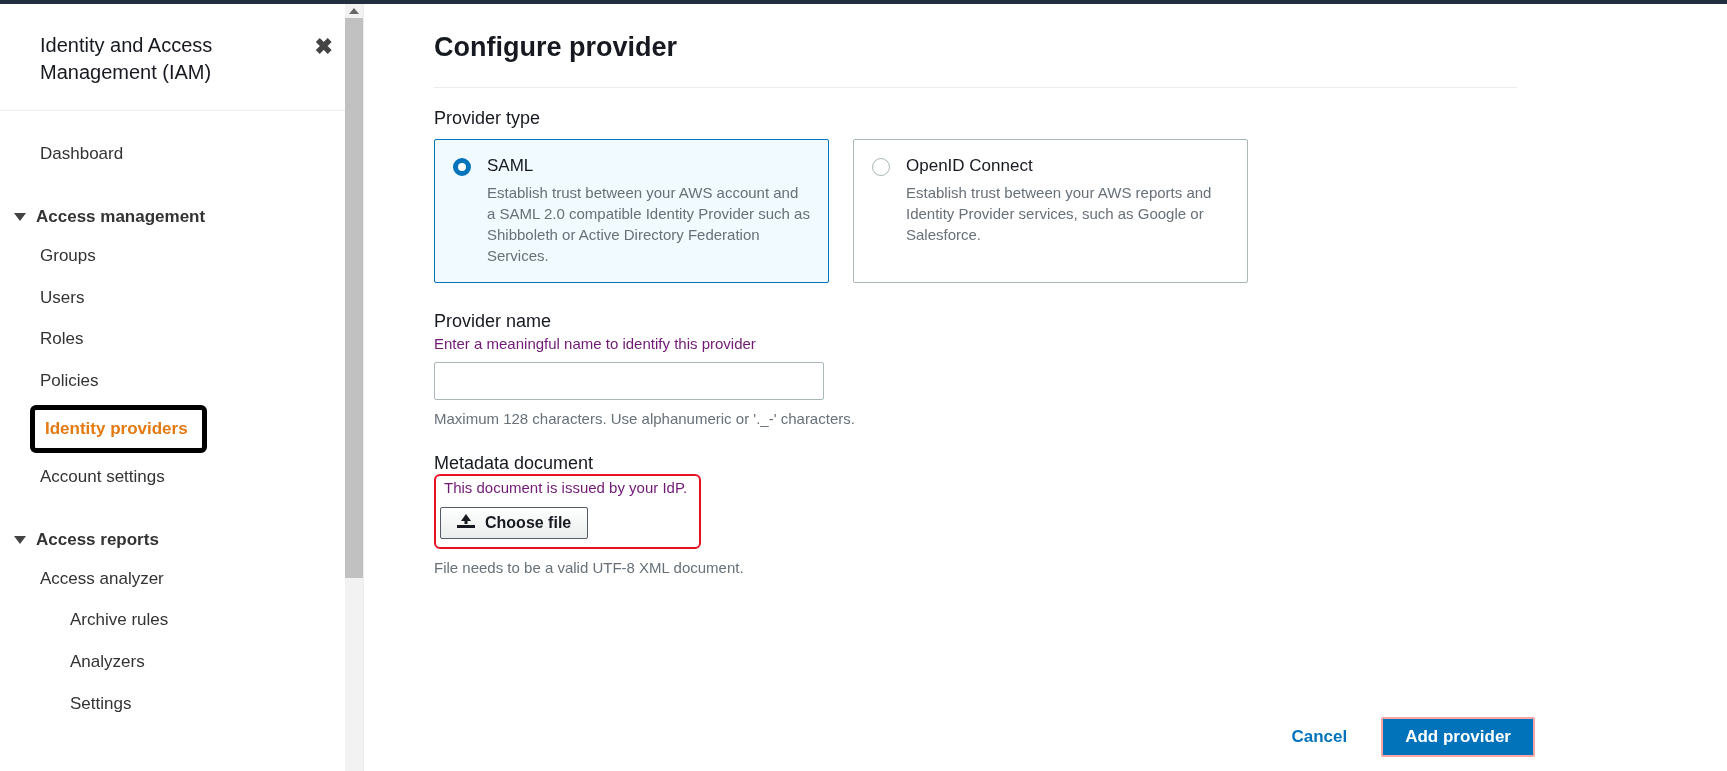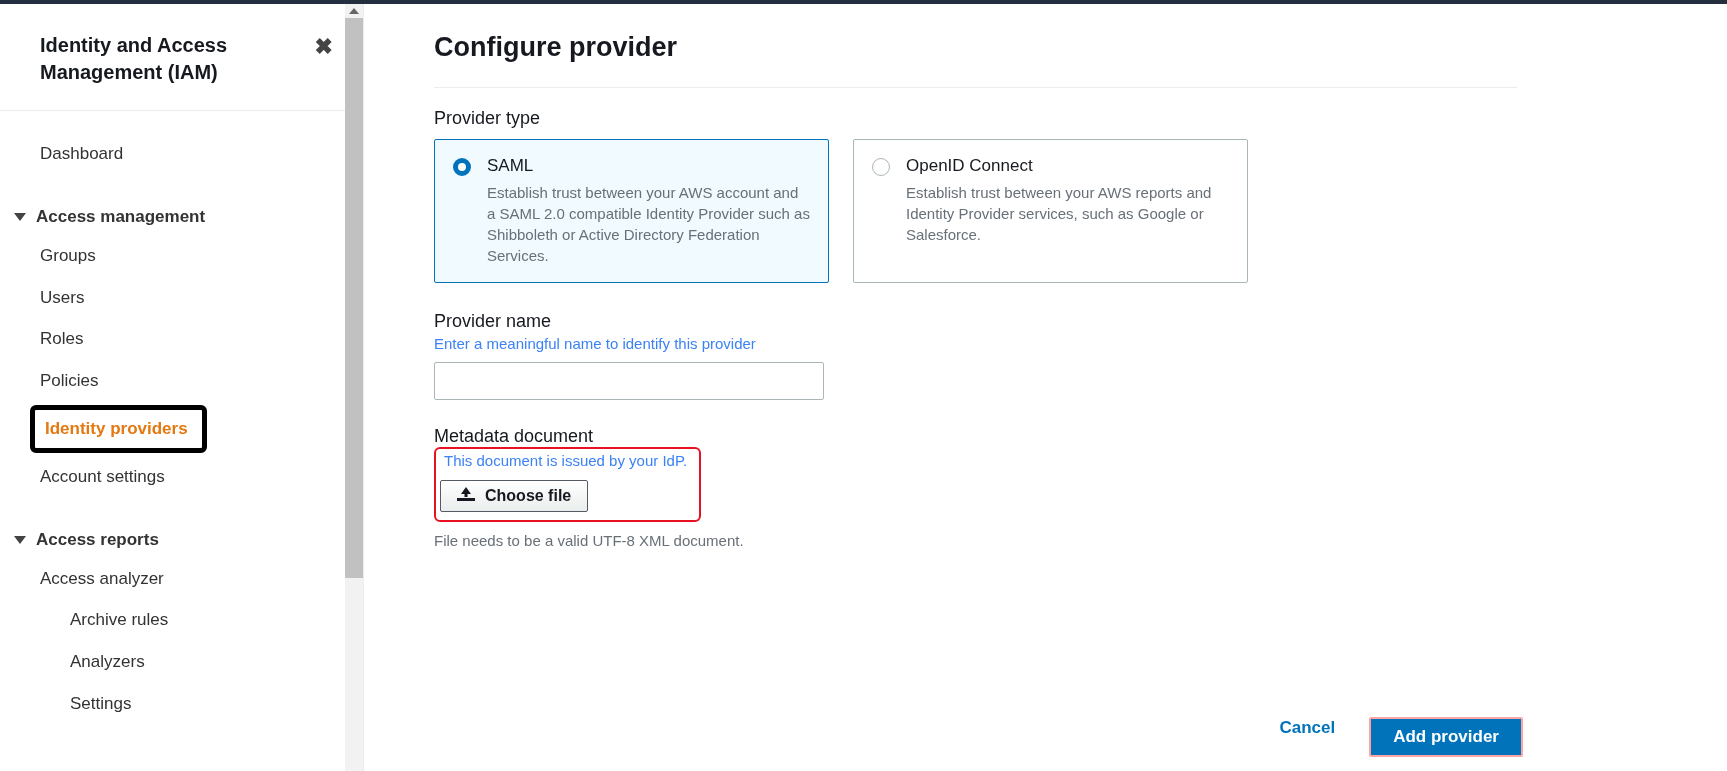--- a/index.html
+++ b/index.html
@@ -5,54 +5,54 @@
   * { box-sizing: border-box; }
   html, body { margin: 0; padding: 0; height: 100%; font-family: "Amazon Ember", "Helvetica Neue", Arial, sans-serif; color: #16191f; background: #fff; }
   .topbar { height: 4px; background: #232f3e; }
   .layout { display: flex; height: calc(100% - 4px); }
   .sidebar-wrap { position: relative; width: 364px; flex: 0 0 364px; border-right: 1px solid #eaeded; overflow: hidden; }
   .sidebar { height: 100%; overflow-y: auto; padding: 0; }
   .sidebar-scroll-overlay { position: absolute; top: 0; right: 0; width: 18px; height: 100%; background: #f2f2f2; }
   .sidebar-scroll-thumb { position: absolute; top: 0; right: 0; width: 18px; height: 73%; background: #c1c1c1; }
   .sidebar-scroll-up { position: absolute; top: 0; right: 0; width: 18px; height: 14px; background: #f2f2f2; display: flex; align-items: center; justify-content: center; font-size: 10px; color: #666; }
   .sidebar-header { padding: 28px 30px 24px 40px; display: flex; align-items: flex-start; }
-  .sidebar-title { font-size: 20px; font-weight: 700; line-height: 1.35; flex: 1; }
+  .sidebar-title { font-size: 20px; font-weight: 400; line-height: 1.35; flex: 1; }
   .sidebar-close { font-size: 22px; font-weight: 900; color: #444; cursor: pointer; margin-top: 2px; }
   .sidebar-sep { height: 1px; background: #eaeded; }
   .nav-item { padding: 9px 0 9px 40px; font-size: 17px; color: #333; cursor: pointer; line-height: 1.4; }
   .nav-item.sub { padding-left: 70px; }
   .nav-group { padding: 10px 0 8px 14px; font-size: 17px; font-weight: 700; color: #333; display: flex; align-items: center; gap: 6px; cursor: pointer; }
   .caret-down { display: inline-block; width: 0; height: 0; border-left: 6px solid transparent; border-right: 6px solid transparent; border-top: 8px solid #444; margin-right: 4px; }
   .nav-item.active { color: #e47911; font-weight: 700; }
   .nav-item.hilite { display: inline-block; border: 5px solid #000000; border-radius: 6px; padding: 7px 14px 7px 10px; margin-left: 30px; }
   .space-md { height: 22px; }
 
   .main { flex: 1; padding: 28px 210px 28px 70px; overflow: auto; position: relative; }
   .page-title { font-size: 27px; font-weight: 700; margin: 0 0 24px 0; }
   .titlesep { height: 1px; background: #eaeded; margin-bottom: 20px; }
   .section-label { font-size: 18px; color: #16191f; margin-bottom: 10px; }
-  .subtext { font-size: 15px; color: #3b82f6; line-height: 1.35; }
+  .subtext { font-size: 15px; color: #701a75; line-height: 1.35; }
 
   .cards { display: flex; gap: 24px; margin-bottom: 28px; }
   .card { flex: 1; max-width: 395px; border: 1px solid #aab7b8; border-radius: 2px; padding: 16px 18px; background: #fff; display: flex; gap: 16px; cursor: pointer; align-items: flex-start; }
   .card.selected { border: 1px solid #0073bb; background: #f1faff; }
   .radio { width: 18px; height: 18px; border-radius: 50%; border: 1px solid #aab7b8; flex: 0 0 18px; margin-top: 2px; position: relative; background: #fff; }
   .card.selected .radio { border: 5px solid #0073bb; }
   .card-title { font-size: 17px; color: #16191f; margin-bottom: 6px; }
   .card-desc { font-size: 15px; color: #687078; line-height: 1.4; }
 
   .field-block { margin-bottom: 26px; max-width: 700px; }
   .input-text { width: 390px; height: 38px; border: 1px solid #aab7b8; border-radius: 2px; padding: 6px 10px; font-size: 15px; margin-top: 8px; }
   .helper { font-size: 15px; color: #687078; margin-top: 10px; }
 
   .meta-hilite { border: 2px solid #e81123; border-radius: 6px; display: inline-block; padding: 2px 12px 8px 4px; }
   .choose-btn { display: inline-flex; align-items: center; gap: 10px; border: 1px solid #545b64; border-radius: 2px; background: linear-gradient(#fff, #eaeded); padding: 6px 16px; font-size: 16px; font-weight: 700; color: #16191f; cursor: pointer; margin-top: 6px; }
   .upload-ico { display: inline-block; }
 
-  .footer { position: absolute; right: 204px; bottom: 14px; display: flex; gap: 28px; align-items: flex-start; }
+  .footer { position: absolute; right: 192px; bottom: 14px; display: flex; gap: 28px; align-items: center; }
   .cancel-btn { color: #0073bb; font-size: 17px; font-weight: 700; background: none; border: none; cursor: pointer; }
   .primary-btn { background: #0073bb; color: #fff; border: 2px solid #fca5a5; border-radius: 2px; padding: 8px 22px; font-size: 17px; font-weight: 700; cursor: pointer; }
 </style>
 </head>
 <body>
 
 <div class="topbar"></div>
 
 <div class="layout">
 
@@ -124,20 +124,21 @@
           <div class="card-title">OpenID Connect</div>
           <div class="card-desc">Establish trust between your AWS reports and Identity Provider services, such as Google or Salesforce.</div>
         </div>
       </div>
     </div>
 
     <div class="field-block">
       <div class="section-label" style="margin-bottom:2px;">Provider name</div>
       <div class="subtext">Enter a meaningful name to identify this provider</div>
       <input class="input-text" type="text" value="" style="">
+      <div class="helper">Maximum 128 characters. Use alphanumeric or '._-' characters.</div>
     </div>
 
     <div class="field-block">
       <div class="section-label" style="margin-bottom:0px;">Metadata document</div>
       <div class="meta-hilite">
         <div class="subtext" style="padding-left:4px; margin-bottom:2px;">This document is issued by your IdP.</div>
         <button class="choose-btn">
           <span class="upload-ico">
             <svg width="18" height="14" viewBox="0 0 18 14">
                 <rect x="0" y="11" width="18" height="3" fill="#16191f"></rect>

